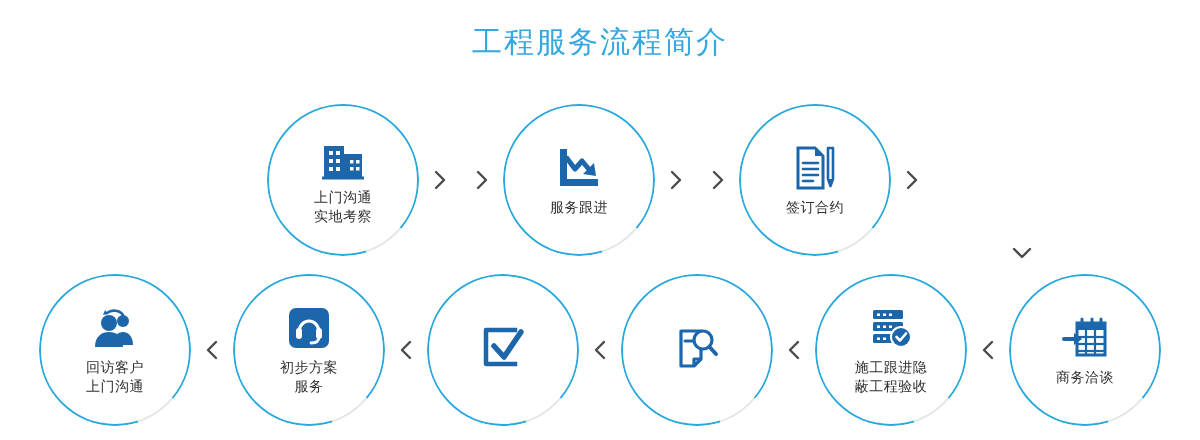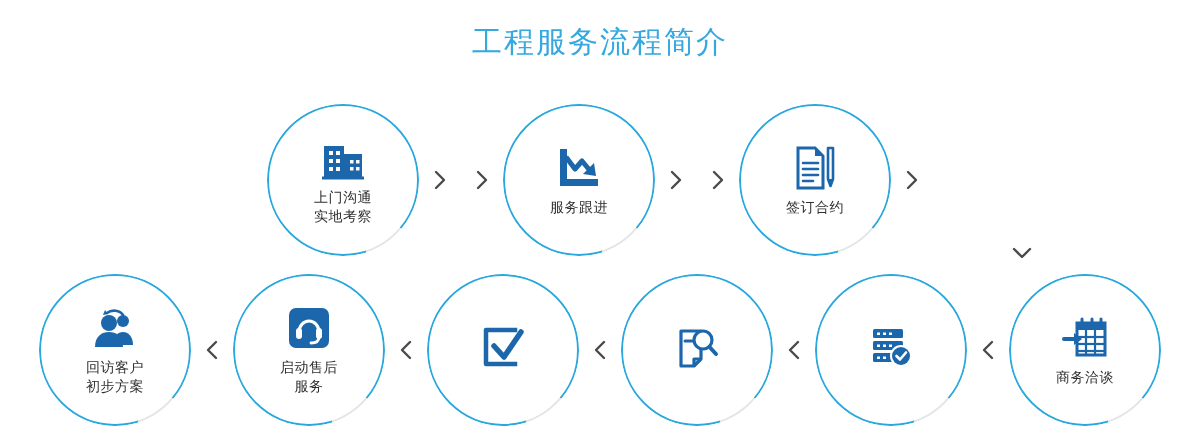--- a/index.html
+++ b/index.html
@@ -228,42 +228,42 @@
             <circle cx="31" cy="14" r="6"></circle>
             <path d="M21 38 c0 -9 5 -13 10 -13 c5 0 10 4 10 13 Z"></path>
             <circle cx="17" cy="16" r="8"></circle>
             <path d="M3 40 c0 -11 7 -15 14 -15 c7 0 14 4 14 15 Z"></path>
           </g>
           <path d="M15 6 a10 8 0 0 1 16 2" fill="none" stroke="#1c66ab" stroke-width="2.6" stroke-linecap="round"></path>
           <path d="M13 3 l3 4 -5 1 Z" fill="#1c66ab"></path>
         </svg>
       </div>
       <div class="label">回访客户
-初步方案</div>
+上门沟通</div>
     </div>
 
     <div class="arrow">
       <svg width="12" height="20" viewBox="0 0 12 20">
           <path d="M10 2 L2 10 L10 18" fill="none" stroke="#4a4a4a" stroke-width="2.4" stroke-linecap="round" stroke-linejoin="round"></path>
         </svg>
     </div>
 
     <div class="node">
       <div class="ring"></div>
       <div class="ring-shadow"></div>
       <div class="icon">
         <svg width="44" height="44" viewBox="0 0 44 44">
           <rect x="2" y="2" width="40" height="40" rx="7" fill="#1c66ab"></rect>
           <path d="M12 26 a10 11 0 1 1 20 0" fill="none" stroke="#ffffff" stroke-width="3.2" stroke-linecap="round"></path>
           <rect x="9" y="22" width="6" height="11" rx="3" fill="#ffffff"></rect>
           <rect x="29" y="22" width="6" height="11" rx="3" fill="#ffffff"></rect>
           <path d="M32 31 c0 5 -4 6 -8 6" fill="none" stroke="#ffffff" stroke-width="2.8" stroke-linecap="round"></path>
         </svg>
       </div>
-      <div class="label">启动售后
+      <div class="label">初步方案
 服务</div>
     </div>
 
     <div class="arrow">
       <svg width="12" height="20" viewBox="0 0 12 20">
           <path d="M10 2 L2 10 L10 18" fill="none" stroke="#4a4a4a" stroke-width="2.4" stroke-linecap="round" stroke-linejoin="round"></path>
         </svg>
     </div>
 
     <div class="node">
@@ -321,20 +321,22 @@
               <rect x="14" y="18.5" width="3" height="2.5"></rect>
               <rect x="20" y="18.5" width="3" height="2.5"></rect>
             <rect x="8" y="30.5" width="3" height="2.5"></rect>
               <rect x="14" y="30.5" width="3" height="2.5"></rect>
           </g>
           <circle cx="32" cy="30" r="11" fill="#ffffff"></circle>
           <circle cx="32" cy="30" r="9" fill="#1c66ab"></circle>
           <path d="M27.5 30 L31 33.5 L37 26.5" fill="none" stroke="#ffffff" stroke-width="2.6" stroke-linecap="round" stroke-linejoin="round"></path>
         </svg>
       </div>
+      <div class="label">施工跟进隐
+蔽工程验收</div>
     </div>
 
     <div class="arrow">
       <svg width="12" height="20" viewBox="0 0 12 20">
           <path d="M10 2 L2 10 L10 18" fill="none" stroke="#4a4a4a" stroke-width="2.4" stroke-linecap="round" stroke-linejoin="round"></path>
         </svg>
     </div>
 
     <div class="node">
       <div class="ring"></div>

